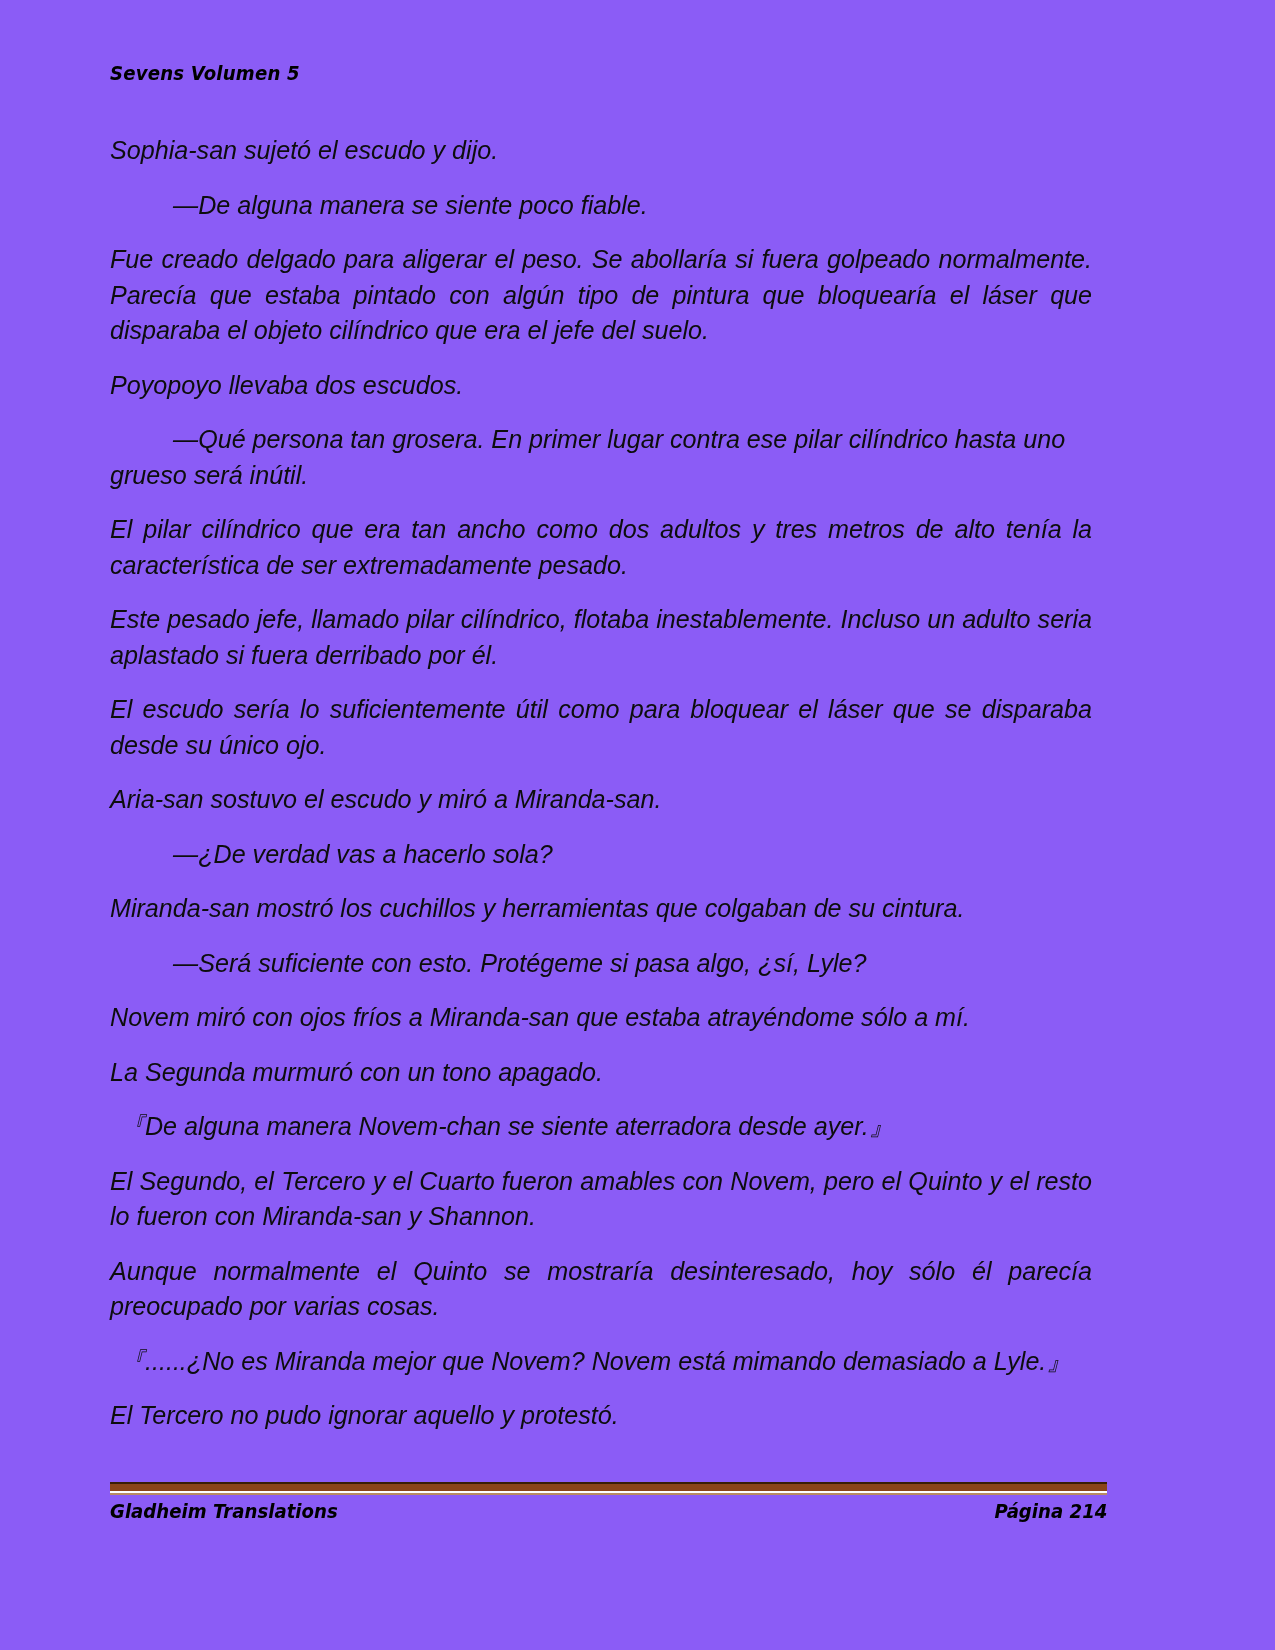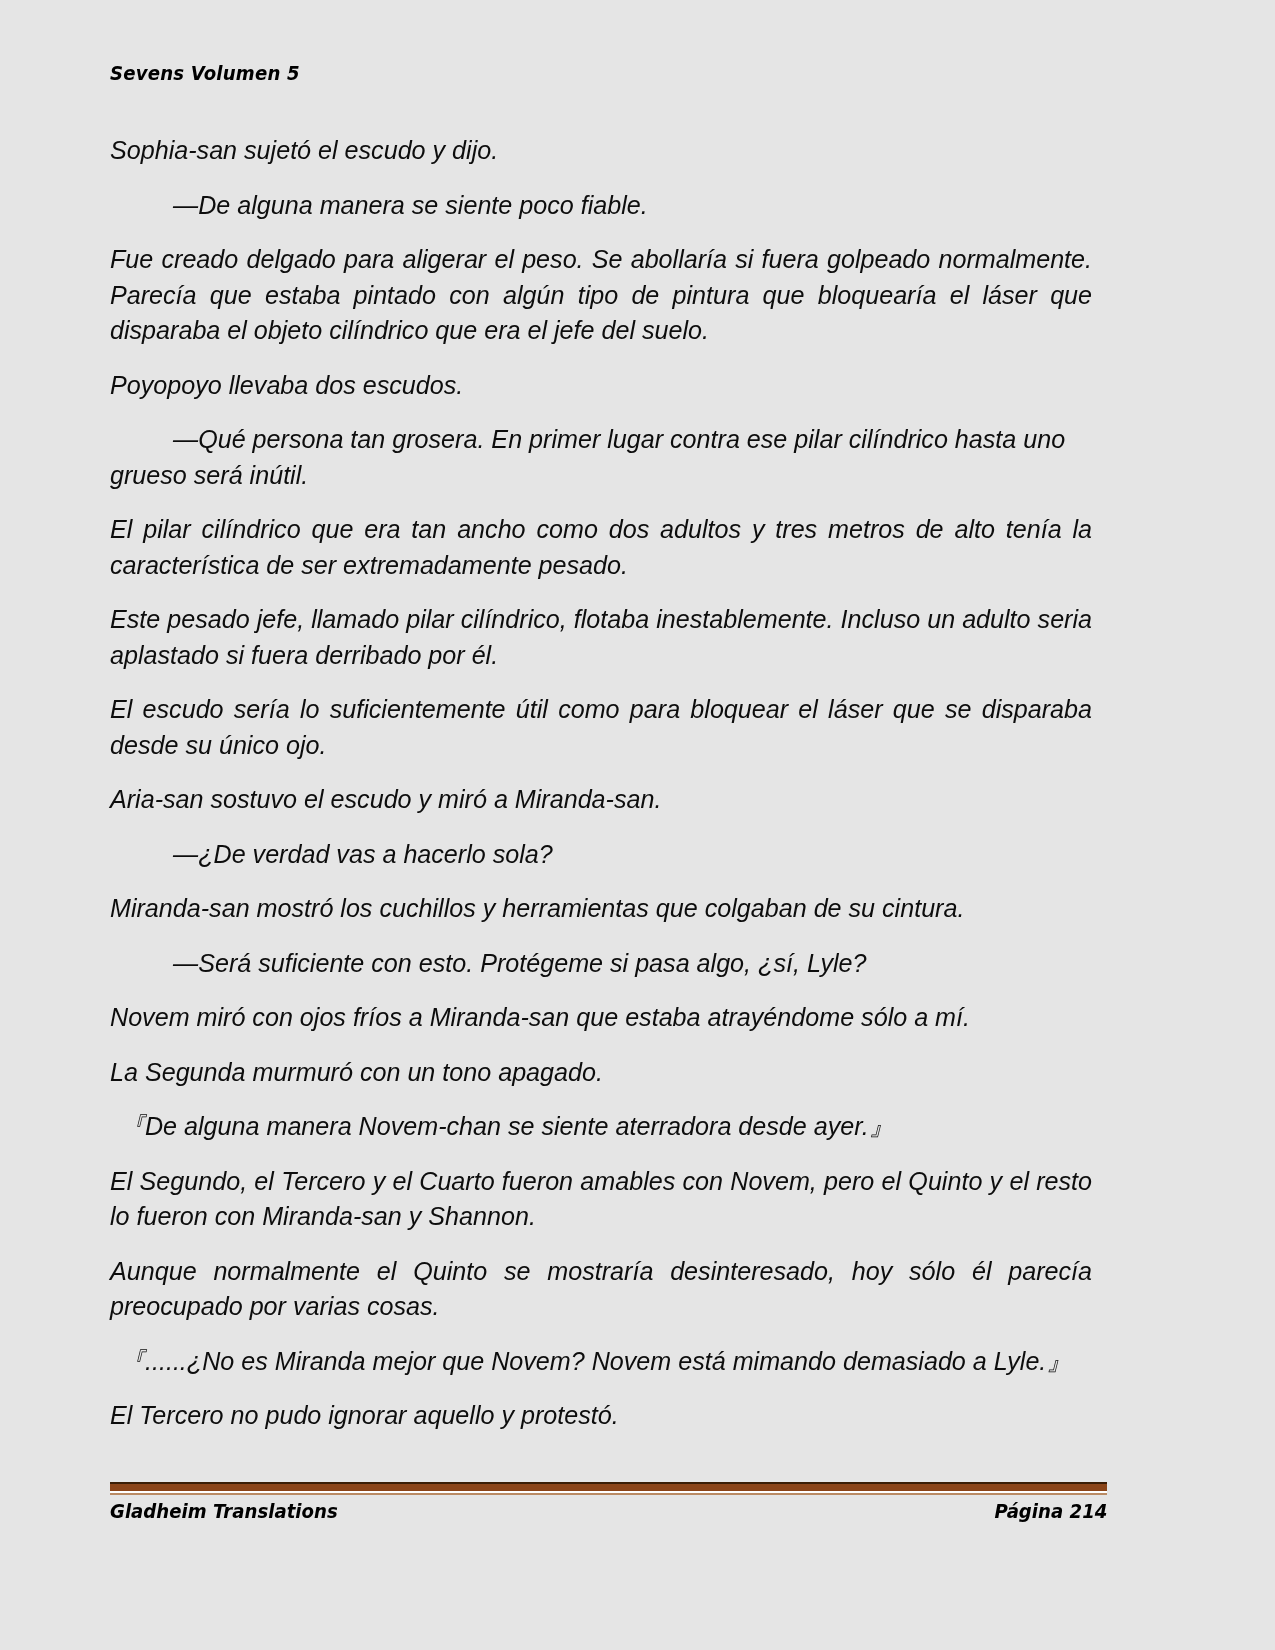--- a/index.html
+++ b/index.html
@@ -7,21 +7,21 @@
     padding: 0;
     background: #ffffff;
   }
   body {
     font-family: "Liberation Sans", "DejaVu Sans", sans-serif;
   }
   .page {
     position: relative;
     width: 1275px;
     height: 1650px;
-    background: #e5e5e5;
+    background: #8b5cf6;
     overflow: hidden;
     box-sizing: border-box;
   }
 
   
   .header {
     position: absolute;
     left: 110px;
     top: 62px;
     width: 995px;

